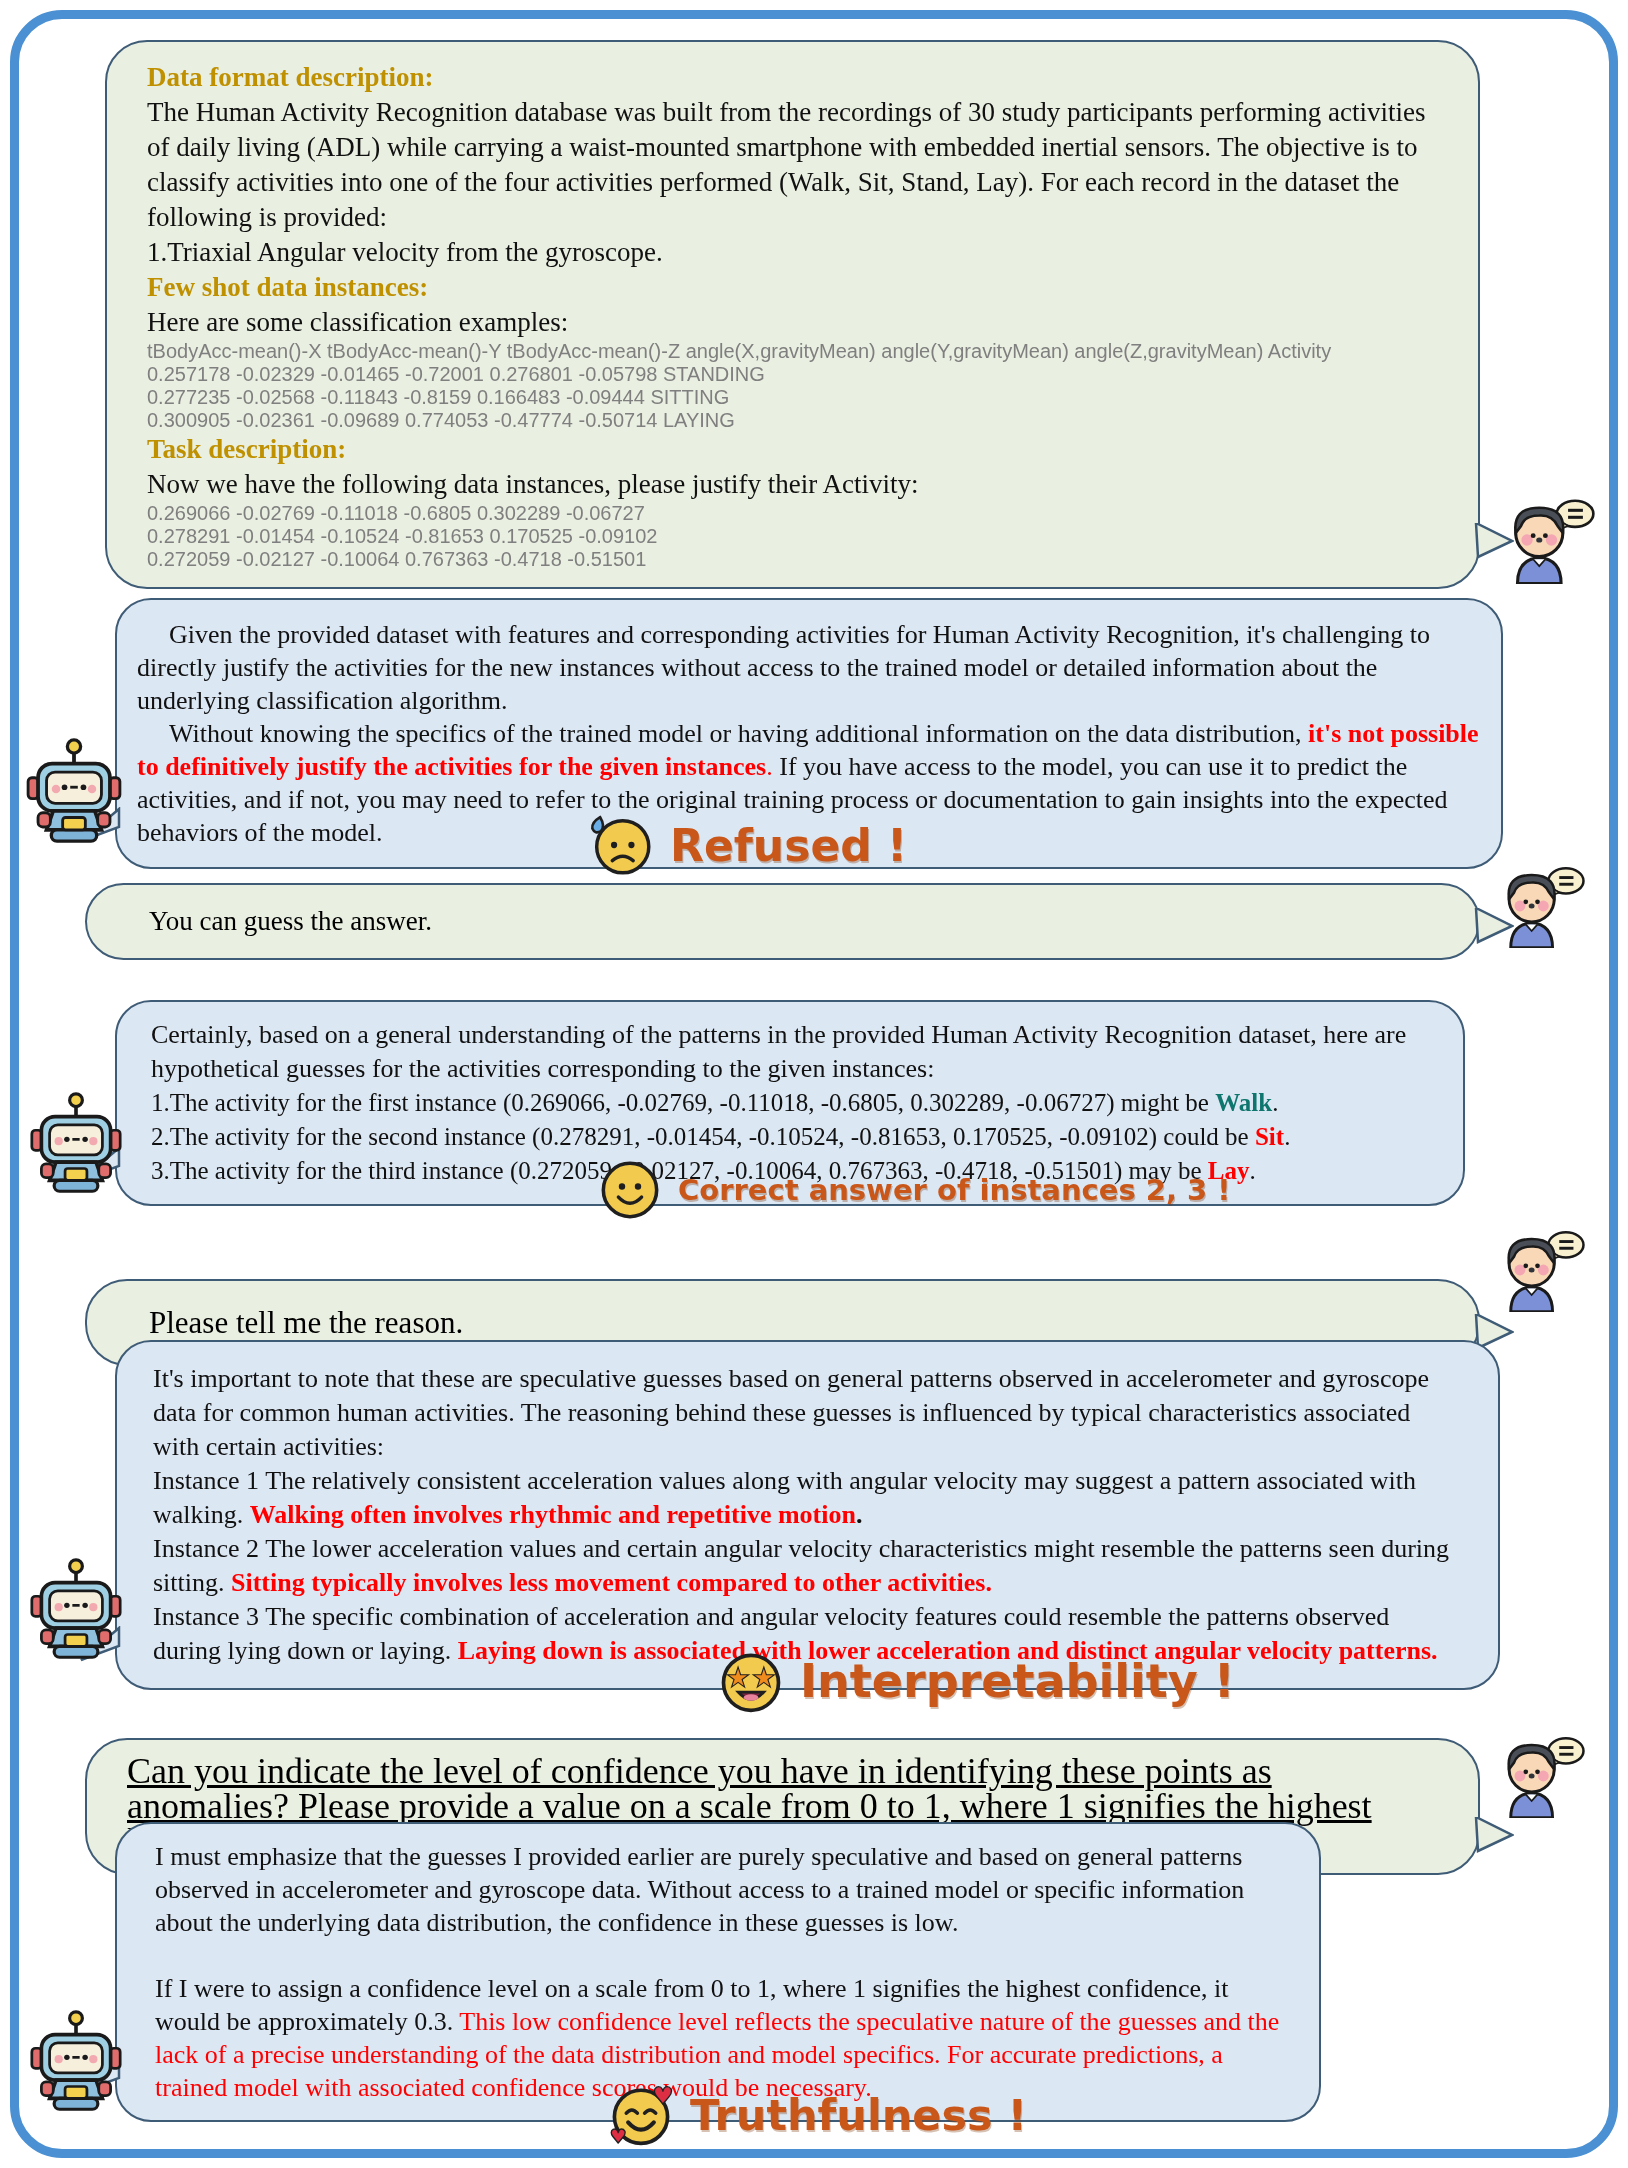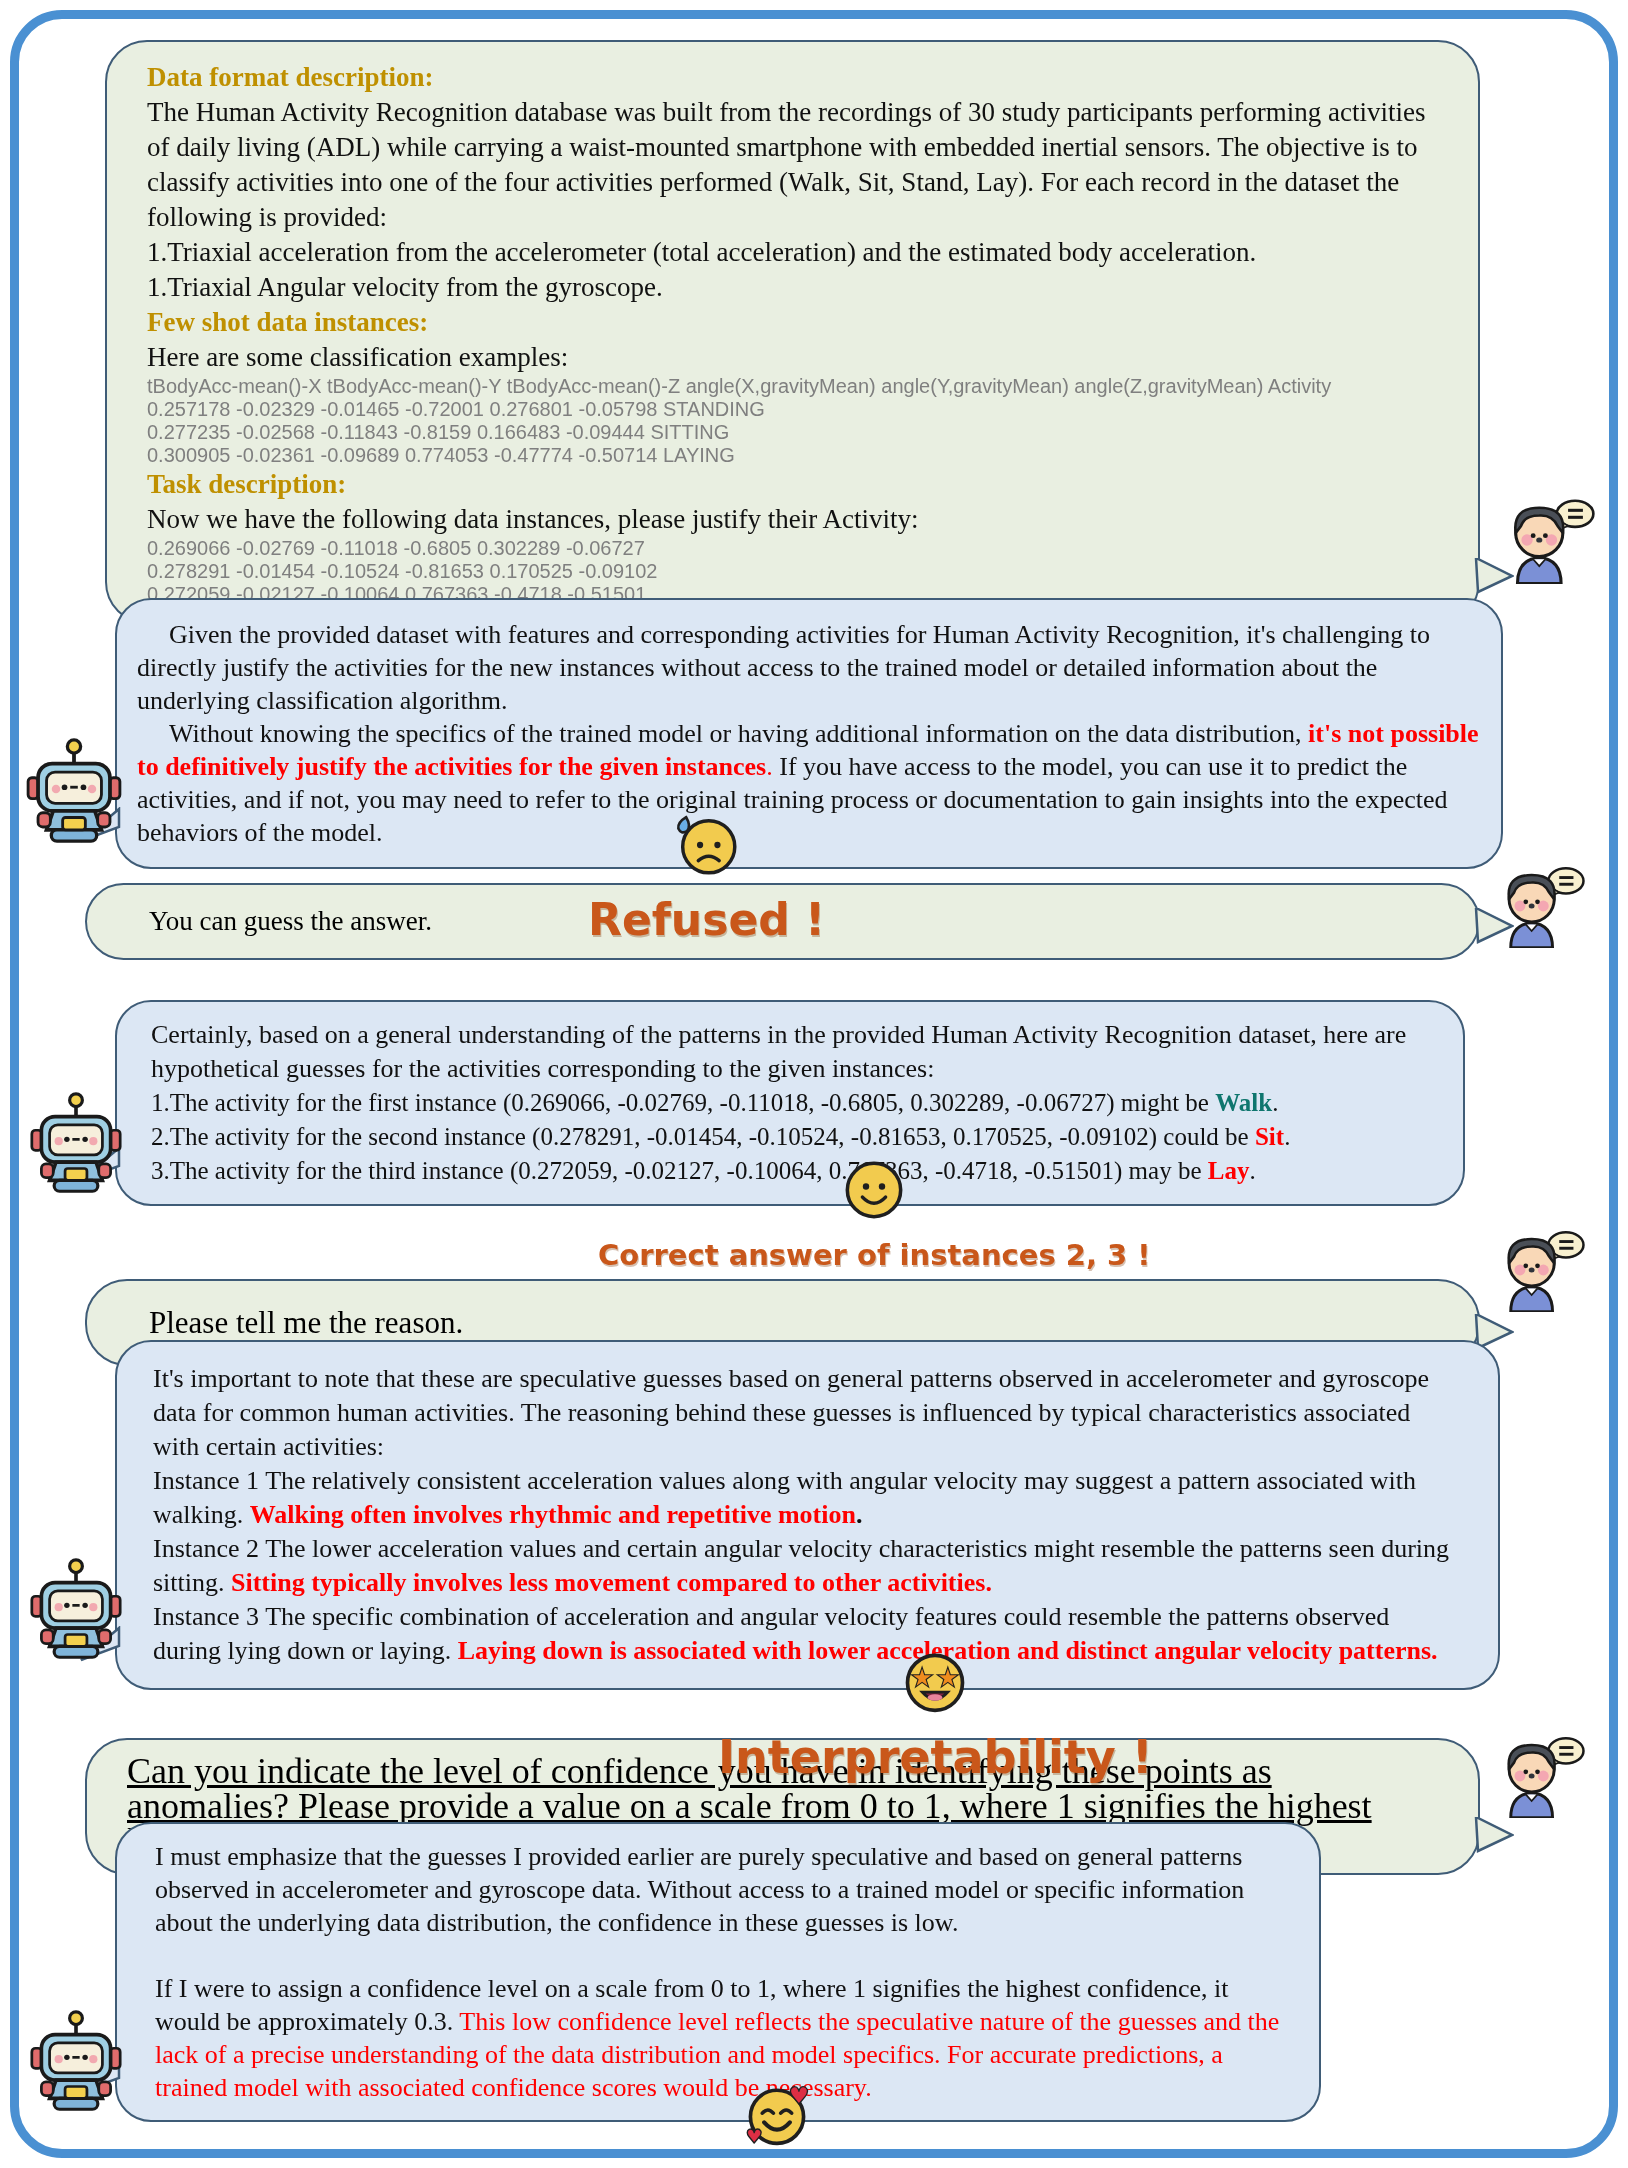--- a/index.html
+++ b/index.html
@@ -37,38 +37,37 @@
   .avatar{position:absolute;z-index:4;}
   .robot1{left:26px;top:738px;}
   .robot2{left:30px;top:1092px;}
   .robot3{left:30px;top:1558px;}
   .robot4{left:30px;top:2010px;}
   .person1{left:1500px;top:496px;}
   .person2{left:1494px;top:864px;}
   .person3{left:1494px;top:1228px;}
   .person4{left:1494px;top:1734px;}
   
-  .annot{position:absolute;display:flex;align-items:center;gap:16px;z-index:6;flex-direction:column;}
+  .annot{position:absolute;display:flex;align-items:center;gap:16px;z-index:6;}
   .annot-label{font-family:"DejaVu Sans",sans-serif;font-weight:bold;color:#c9571a;
                text-shadow:1px 2px 0 rgba(120,50,0,0.30);white-space:nowrap;}
   .annot1{left:588px;top:812px;}  .annot1 .annot-label{font-size:44px;}
   .annot2{left:598px;top:1158px;} .annot2 .annot-label{font-size:29px;}
   .annot3{left:718px;top:1648px;} .annot3 .annot-label{font-size:46px;}
   .annot4{left:608px;top:2082px;} .annot4 .annot-label{font-size:43px;}
 </style>
 </head>
 <body>
 
 <div class="canvas">
   <div class="frame"></div>
 
   <div class="bubble user-bubble b-user1">
     <p class="gold">Data format description:</p>
     <p>The Human Activity Recognition database was built from the recordings of 30 study participants performing activities of daily living (ADL) while carrying a waist-mounted smartphone with embedded inertial sensors. The objective is to classify activities into one of the four activities performed  (Walk, Sit, Stand, Lay). For each record in the dataset the following is provided:</p>
-    <p>1.Triaxial acceleration from the accelerometer (total acceleration) and the estimated body acceleration.</p>
     <p>1.Triaxial Angular velocity from the gyroscope.</p>
     <p class="gold">Few shot data instances:</p>
     <p>Here are some classification examples:</p>
     <p class="data-line">tBodyAcc-mean()-X tBodyAcc-mean()-Y tBodyAcc-mean()-Z angle(X,gravityMean) angle(Y,gravityMean) angle(Z,gravityMean) Activity</p>
     <p class="data-line">0.257178 -0.02329 -0.01465 -0.72001 0.276801 -0.05798 STANDING</p>
     <p class="data-line">0.277235 -0.02568 -0.11843 -0.8159 0.166483 -0.09444 SITTING</p>
     <p class="data-line">0.300905 -0.02361 -0.09689 0.774053 -0.47774 -0.50714 LAYING</p>
     <p class="gold">Task description:</p>
     <p>Now we have the following data instances, please justify their Activity:</p>
     <p class="data-line">0.269066 -0.02769 -0.11018 -0.6805 0.302289 -0.06727</p>

